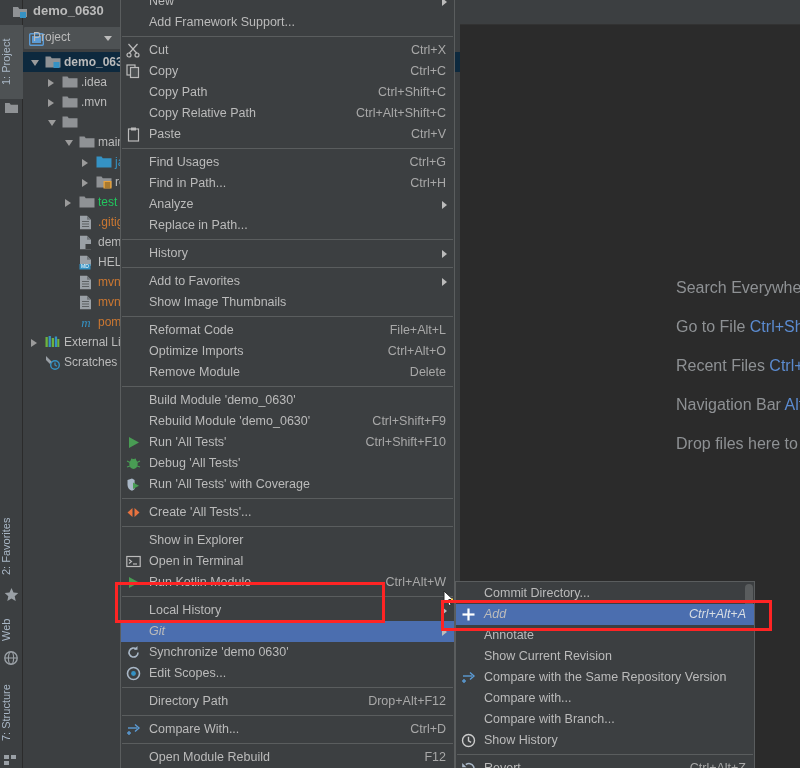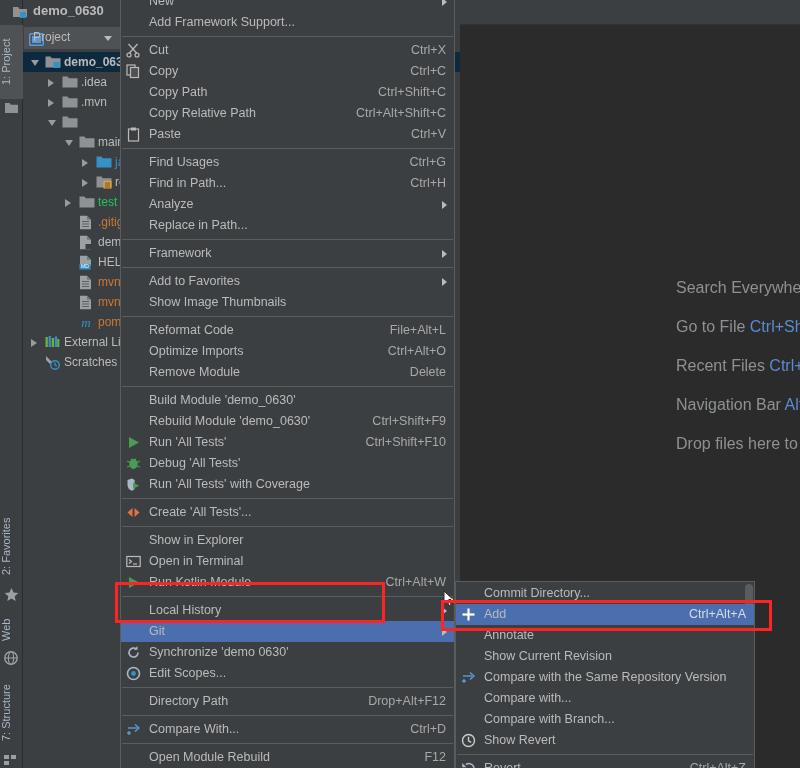--- a/index.html
+++ b/index.html
@@ -96,21 +96,21 @@
   
   .ctx-menu {
     position: absolute; left: 120px; top: 0; width: 335px;
     background: #3c3f41; border: 1px solid #5a5d5e;
     border-top: none; font-size: 12.5px; padding: 1px 0;
   }
   .mi {
     position: relative; height: 21px; line-height: 21px;
     color: #bbbbbb; white-space: nowrap; cursor: default;
   }
-  .mi.highlight { background: #4b6eaf; }
+  .mi.highlight { background: #4b6eaf; font-style: italic; }
   .mi .mi-label { position: absolute; left: 28px; }
   .mi .mi-accel { position: absolute; right: 8px; color: #a8a8a8; }
   .mi.highlight .mi-accel { color: #d8dde3; }
   .mi .mi-arrow {
     position: absolute; right: 7px; top: 7px;
     width: 0; height: 0; border-top: 4px solid transparent;
     border-bottom: 4px solid transparent; border-left: 5px solid #bbbbbb;
   }
   .sep { height: 1px; background: #5a5d5e; margin: 3px 1px; }
 
@@ -404,21 +404,21 @@
       </div>
       <div class="mi">
         <span class="mi-label">Analyze</span>
         <span class="mi-arrow"></span>
       </div>
       <div class="mi">
         <span class="mi-label">Replace in Path...</span>
       </div>
       <div class="sep"></div>
       <div class="mi">
-        <span class="mi-label">Framework</span>
+        <span class="mi-label">History</span>
         <span class="mi-arrow"></span>
       </div>
       <div class="sep"></div>
       <div class="mi">
         <span class="mi-label">Add to Favorites</span>
         <span class="mi-arrow"></span>
       </div>
       <div class="mi">
         <span class="mi-label">Show Image Thumbnails</span>
       </div>
@@ -574,21 +574,21 @@
         <span class="mi-label">Compare with...</span>
       </div>
       <div class="mi">
         <span class="mi-label">Compare with Branch...</span>
       </div>
       <div class="mi">
         <span class="ic" style="left: 5px;"><svg width="15" height="15" viewBox="0 0 15 15">
             <circle cx="7.5" cy="7.5" r="6" fill="none" stroke="#ccc" stroke-width="1.4"></circle>
             <path d="M7.5 3.8v4l2.6 1.6" fill="none" stroke="#ccc" stroke-width="1.4"></path>
           </svg></span>
-        <span class="mi-label">Show Revert</span>
+        <span class="mi-label">Show History</span>
       </div>
       <div class="sep"></div>
       <div class="mi">
         <span class="ic" style="left: 5px;"><svg width="15" height="15" viewBox="0 0 15 15">
             <path d="M3 7.5a5 5 0 1 0 1.8-3.8" fill="none" stroke="#a9b7c6" stroke-width="1.5"></path>
             <path d="M1.2 2v4.2h4.2z" fill="#a9b7c6"></path>
           </svg></span>
         <span class="mi-label">Revert</span>
         <span class="mi-accel">Ctrl+Alt+Z</span>
       </div>

